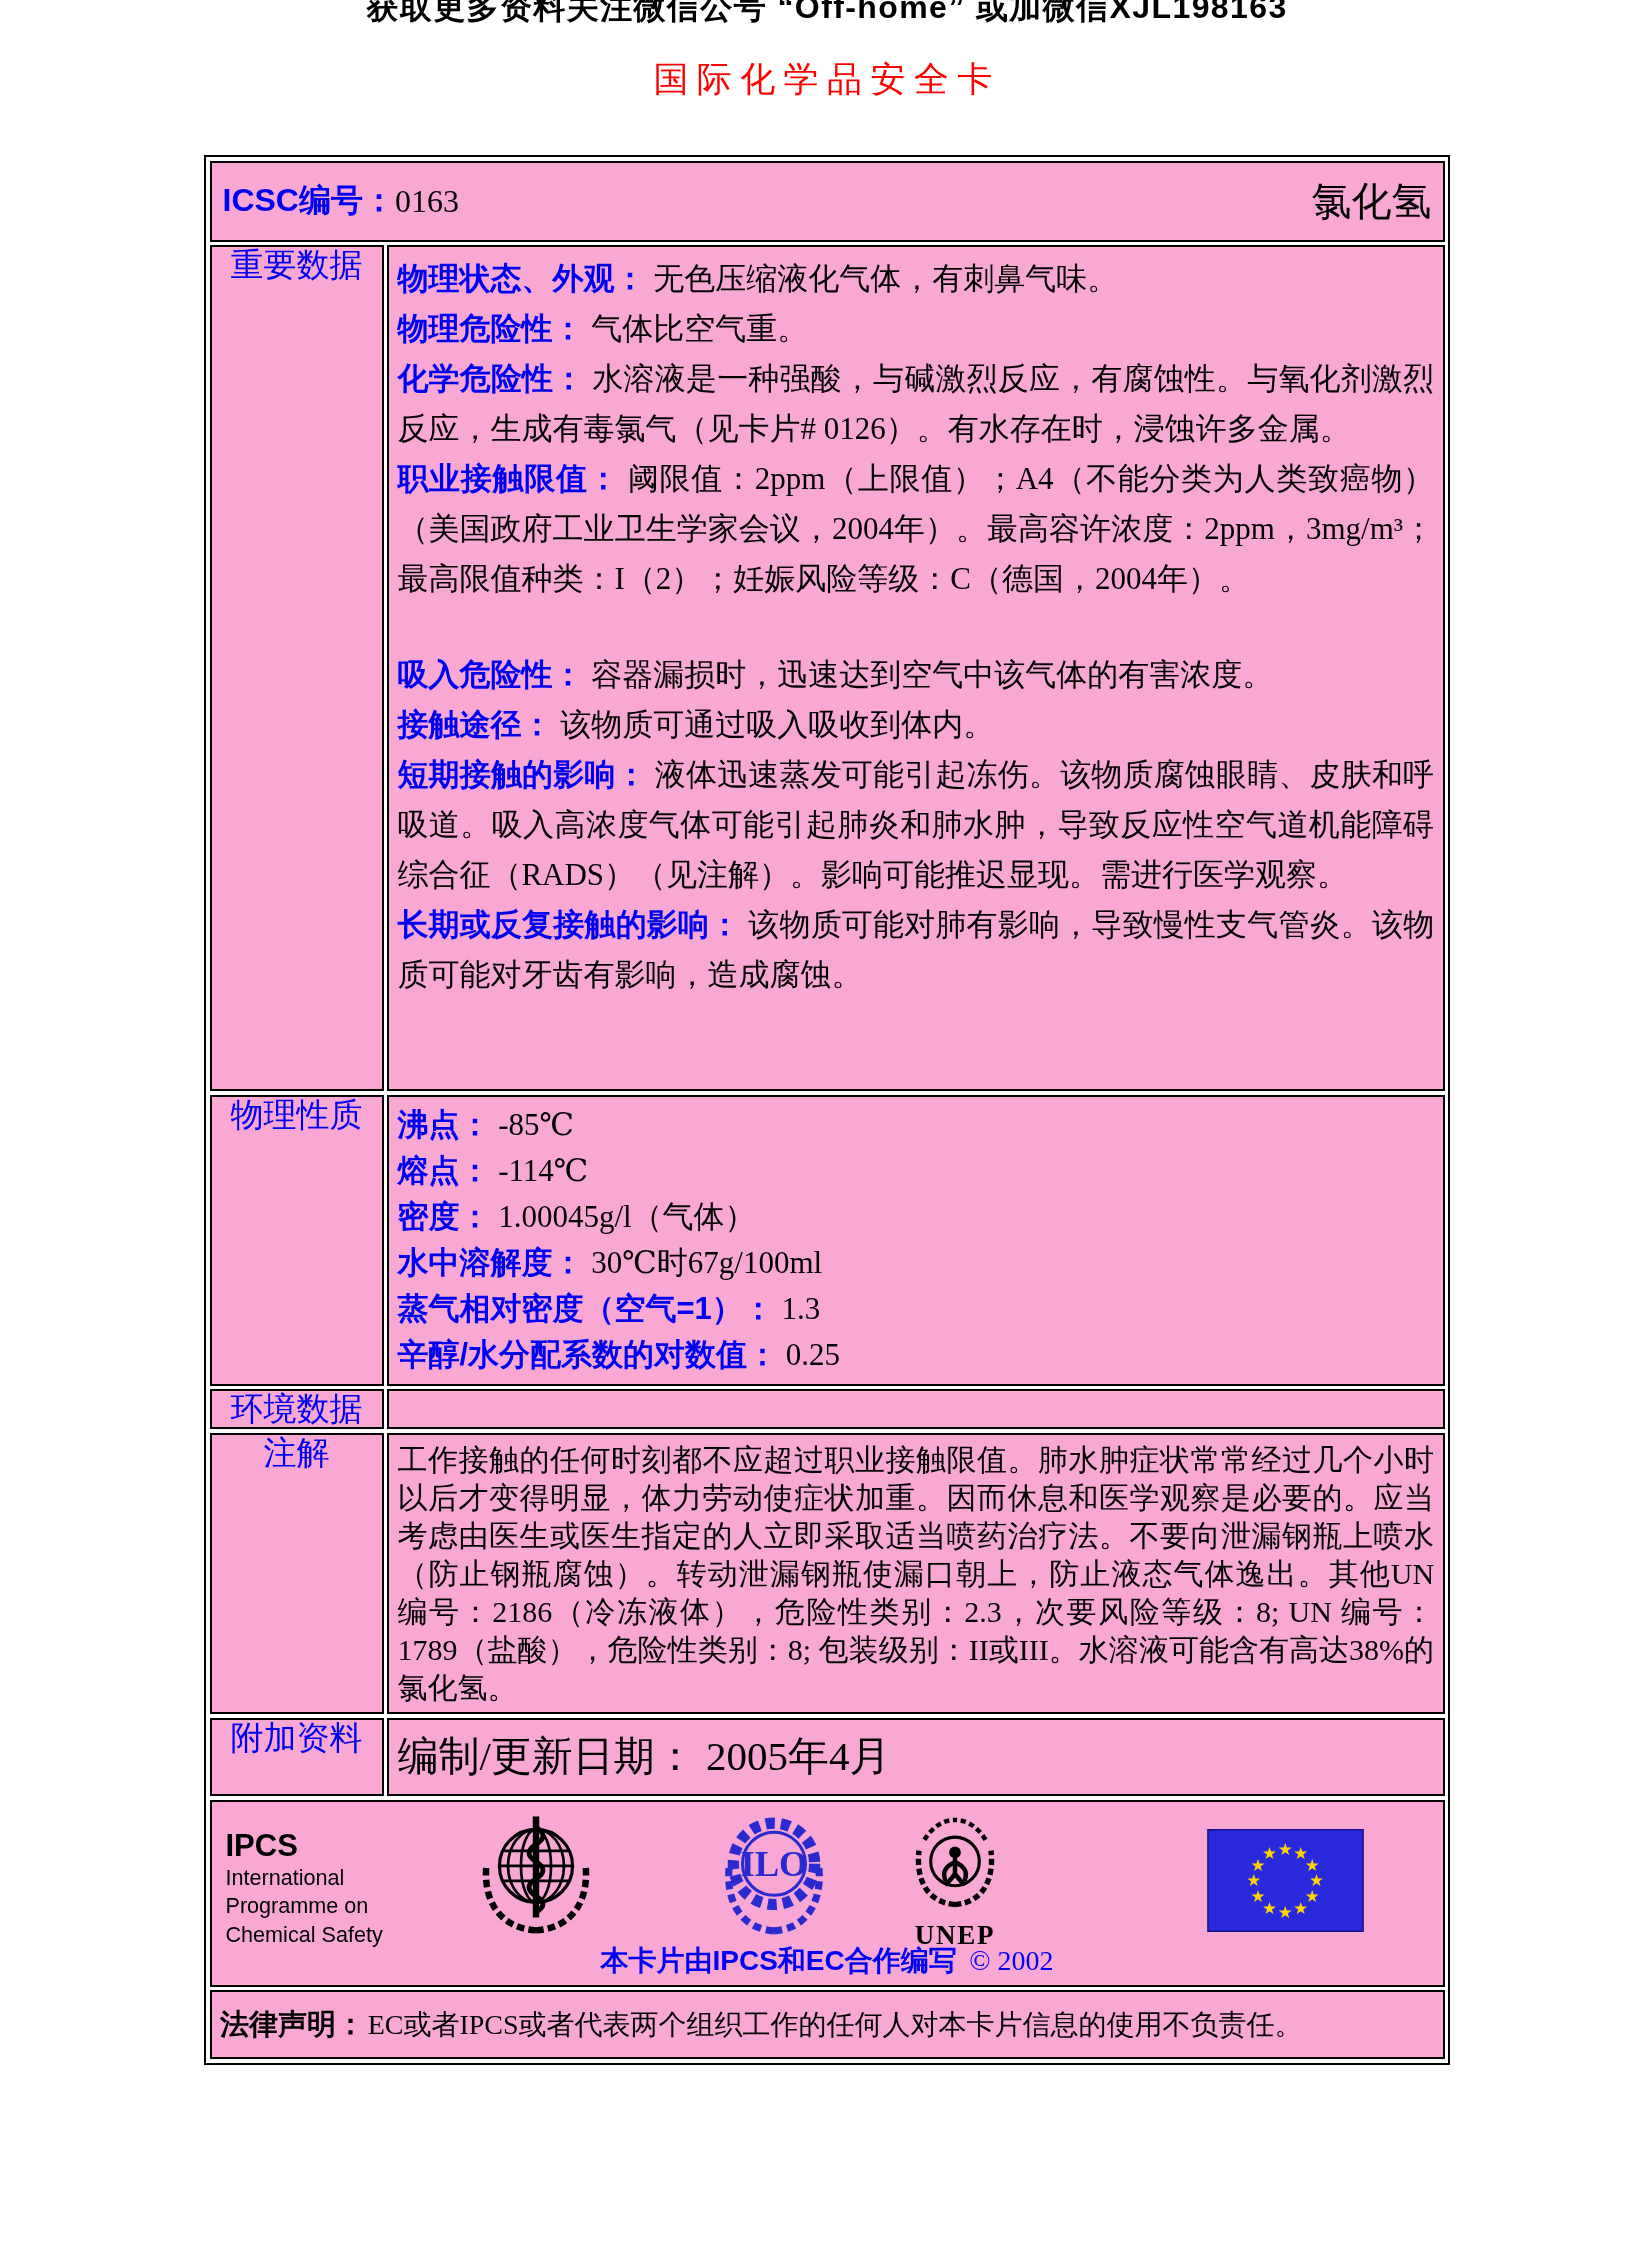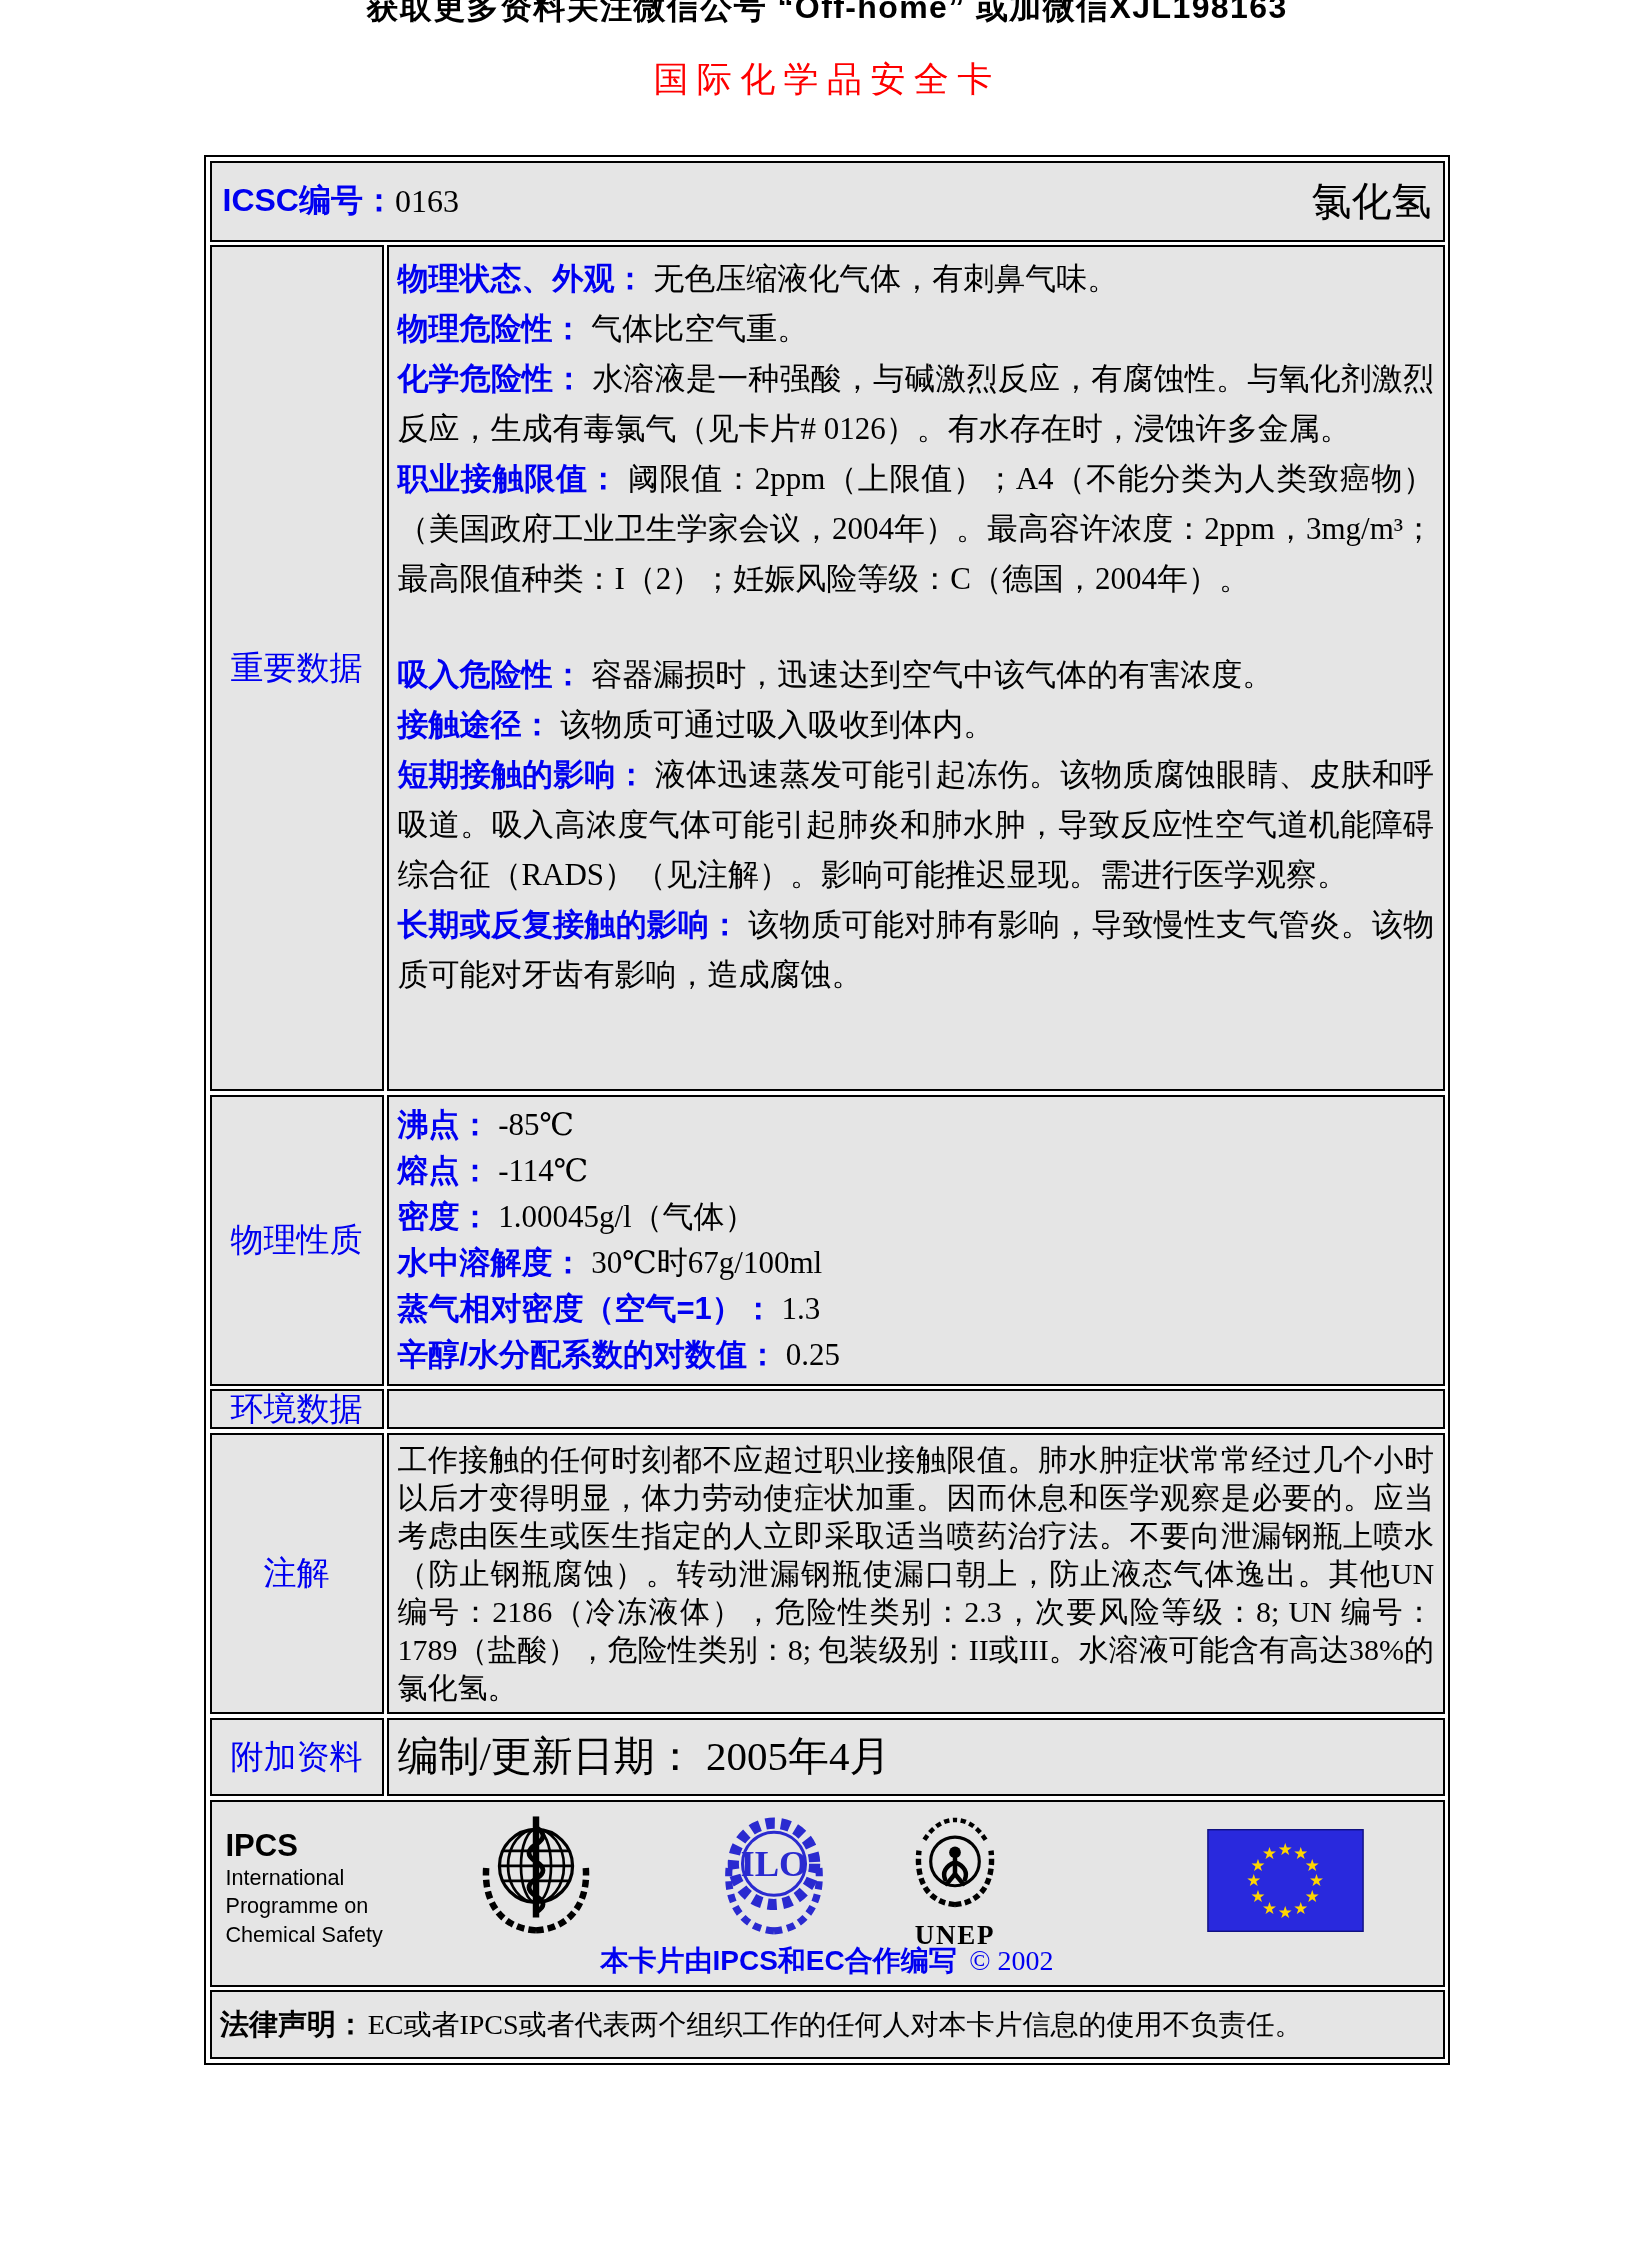--- a/index.html
+++ b/index.html
@@ -15,23 +15,23 @@
   .main-title{
     position:absolute;top:56px;left:204px;width:1246px;margin:0;text-align:center;
     font-size:35px;font-weight:normal;color:#fe0000;letter-spacing:8.4px;
     font-family:"Liberation Serif","DejaVu Serif",serif;
   }
   .card{
     position:absolute;top:155px;left:204px;width:1246px;box-sizing:border-box;
     border:2.8px solid #000;padding:3.5px;display:flex;flex-direction:column;gap:3.5px;background:#fff;
   }
   .row{display:flex;gap:3.5px;}
-  .cell{border:2.1px solid #000;box-sizing:border-box;background:#e5e5e5;}
+  .cell{border:2.1px solid #000;box-sizing:border-box;background:#f9a8d4;}
   .label-cell{
-    flex:0 0 174px;display:flex;align-items:center;justify-content:center;text-align:center;
+    flex:0 0 174px;display:flex;justify-content:center;text-align:center;
   }
   .row-label{
     color:#0000f0;font-family:"Liberation Sans","DejaVu Sans",sans-serif;font-size:33px;line-height:1.1;
   }
   .content-cell{flex:1;}
   .full-cell{flex:1;}
   .header-cell{
     display:flex;align-items:center;padding:11px 11px;font-size:32px;
   }
   .blue-label{

